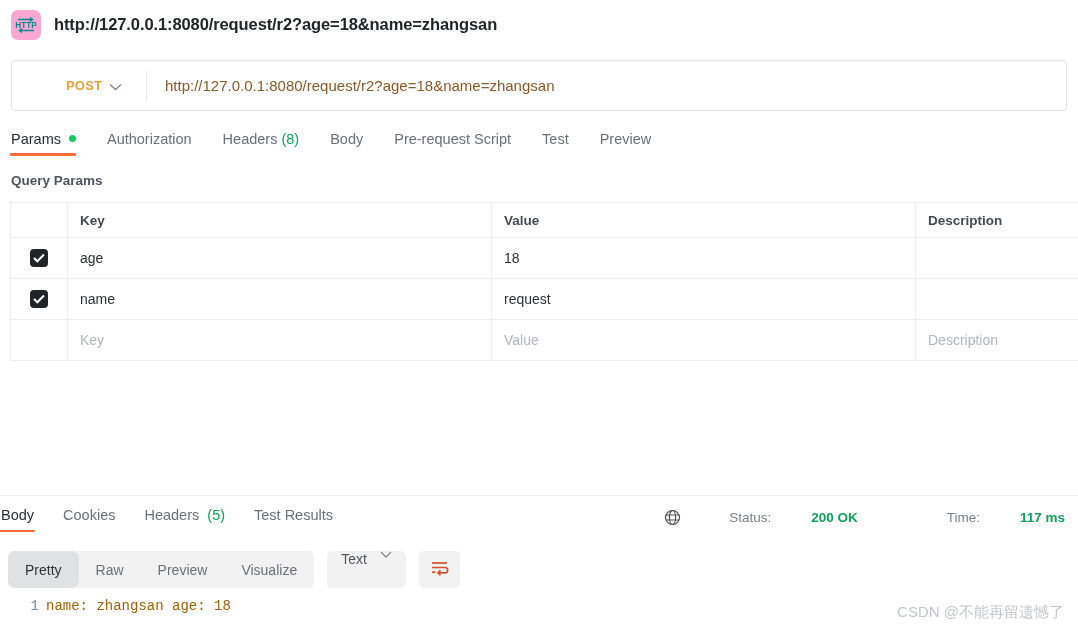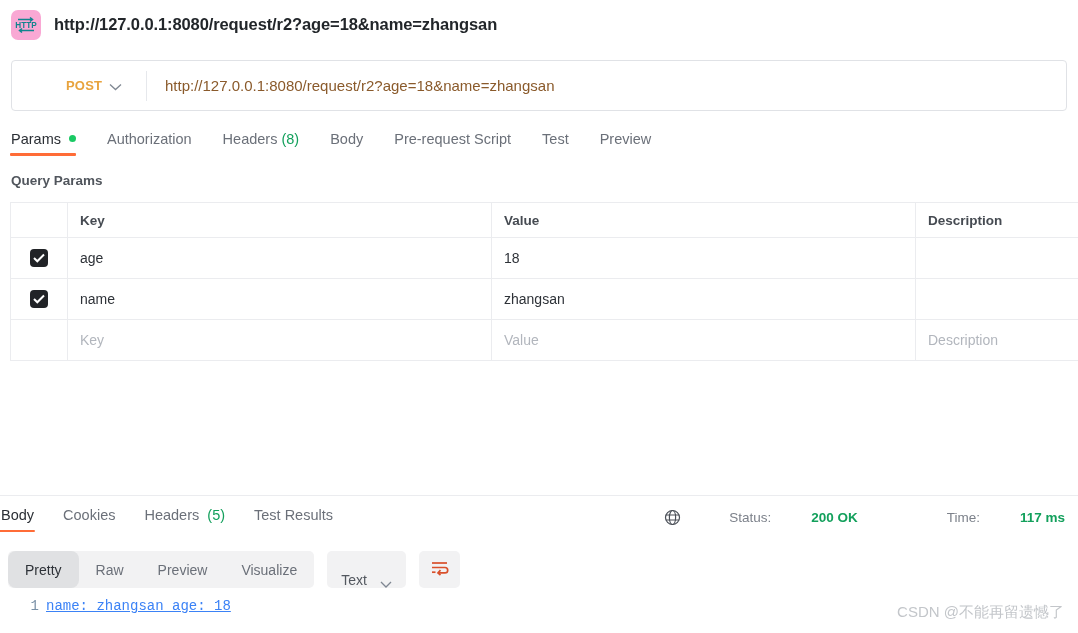--- a/index.html
+++ b/index.html
@@ -180,21 +180,21 @@
   }
   .seg-item {
     font-size: 14px; color: #6b7079;
     padding: 0 17px; height: 100%;
     display: flex; align-items: center; white-space: nowrap; border-radius: 8px;
   }
   .seg-item.active { background: #e0e1e3; color: #2e3238; }
   .fmt-box {
     margin-left: 13px; height: 37px;
     background: #f2f2f3; border-radius: 5px;
-    display: flex; align-items: flex-end;
+    display: flex; align-items: flex-start;
     padding: 0 14px; font-size: 14px; color: #53585f;
   }
   .fmt-caret { margin-left: 13px; color: #7f8792; display: flex; }
   .wrap-btn {
     margin-left: 13px; width: 41px; height: 37px;
     background: #f2f2f3; border-radius: 5px;
     display: flex; align-items: center; justify-content: center;
   }
 
   
@@ -202,21 +202,21 @@
     position: absolute; top: 598px; left: 0;
     width: 1078px;
     font-family: "Liberation Mono", monospace;
     font-size: 14px;
     display: flex;
   }
   .gutter {
     width: 46px; text-align: right;
     color: #7990a6; padding-right: 7px;
   }
-  .code-line { color: #3b82f6; white-space: pre; text-decoration: underline; }
+  .code-line { color: #a16207; white-space: pre; }
 
   .watermark {
     position: absolute; top: 603px; right: 14px;
     font-size: 15px; color: #c3c6ca;
     white-space: nowrap;
   }
 </style>
 </head>
 <body>
 
@@ -296,21 +296,21 @@
 
   <div class="param-row">
     <div class="cell c-check">
       <span class="chk">
         <svg width="12" height="10" viewBox="0 0 12 10">
             <path d="M1 5 L4.3 8.3 L11 1.5" stroke="#ffffff" stroke-width="2" fill="none"></path>
           </svg>
       </span>
     </div>
     <div class="cell c-key">name</div>
-    <div class="cell c-val">zhangsan</div>
+    <div class="cell c-val">request</div>
     <div class="cell c-desc"></div>
   </div>
 
   <div class="param-row">
     <div class="cell c-check"></div>
     <div class="cell c-key muted">Key</div>
     <div class="cell c-val muted">Value</div>
     <div class="cell c-desc muted">Description</div>
   </div>
 

